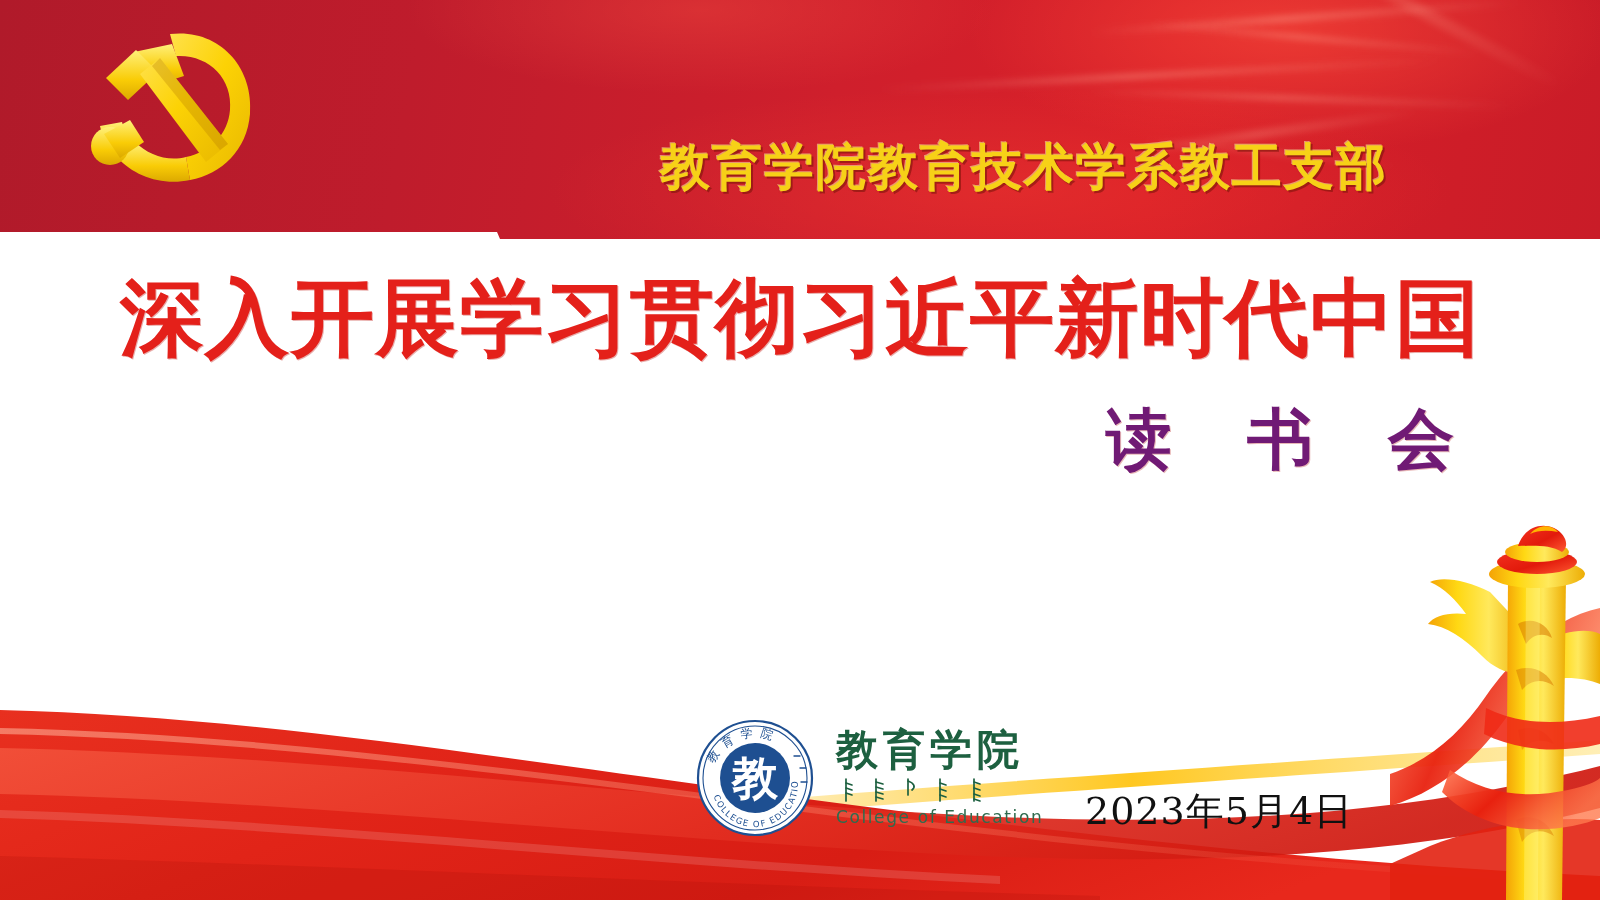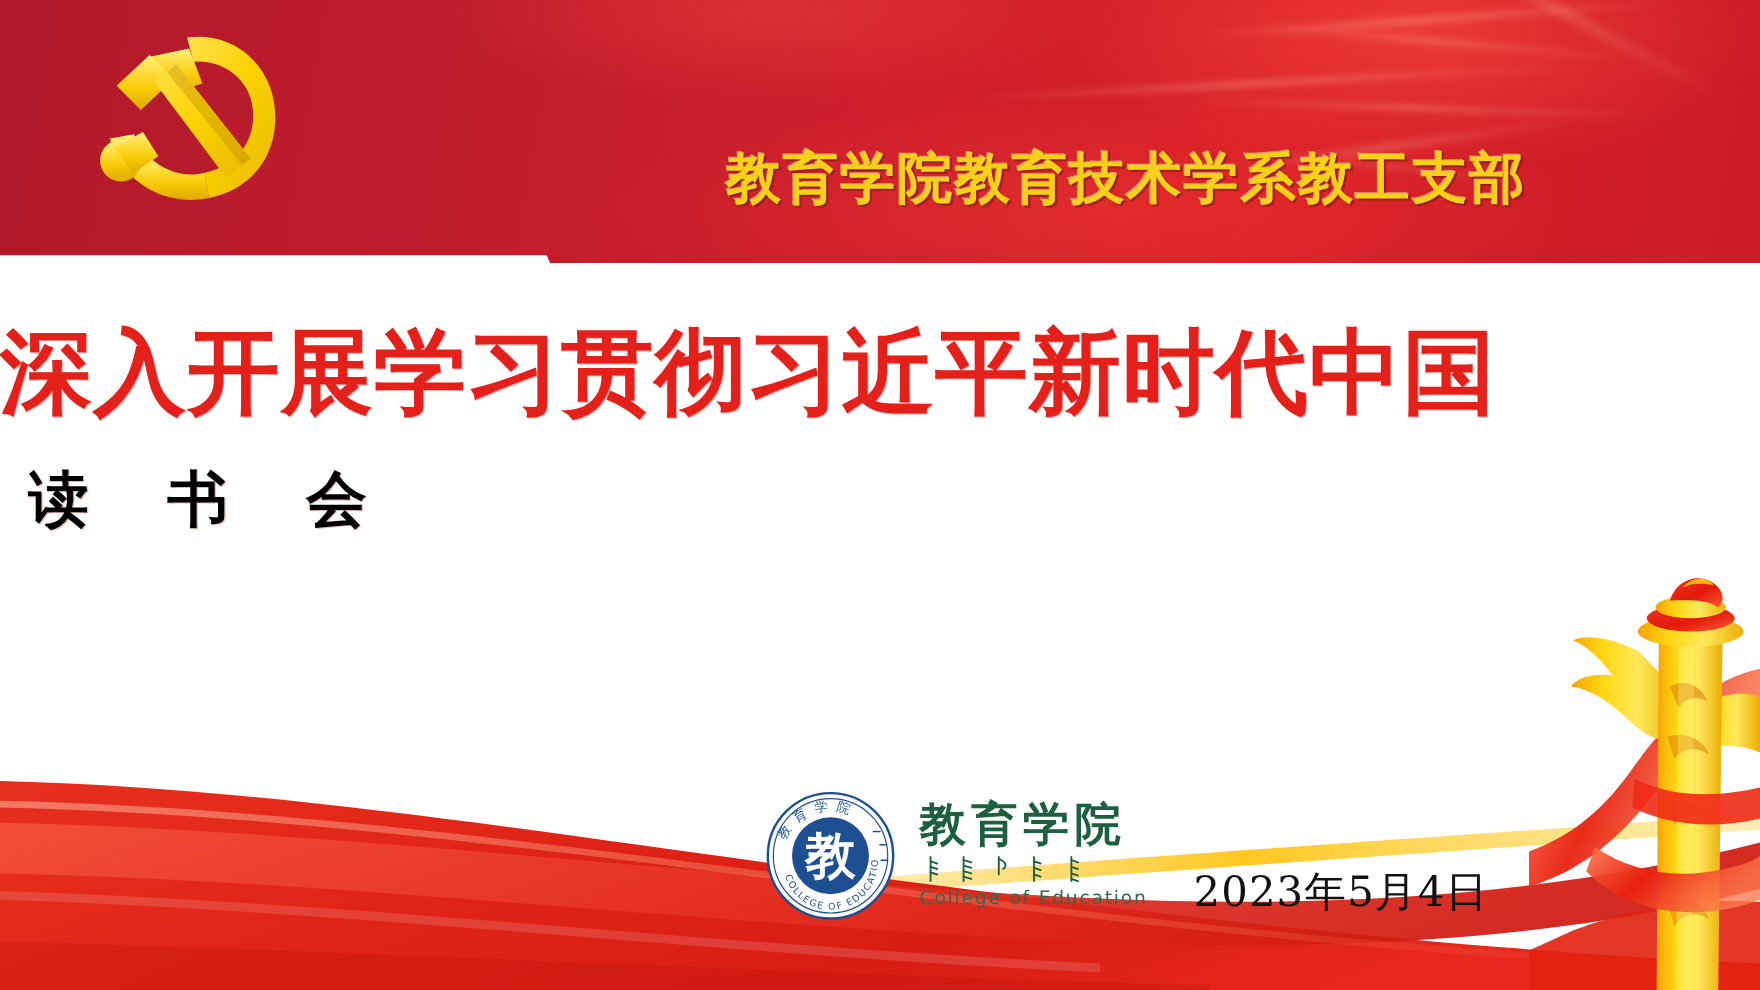--- a/index.html
+++ b/index.html
@@ -33,44 +33,44 @@
   .s5{left:1120px;top:128px;width:300px;height:9px;transform:rotate(-8deg);opacity:.7;}
   .s6{left:1140px;top:150px;width:260px;height:5px;transform:rotate(6deg);opacity:.6;}
   .s7{left:1280px;top:10px;width:300px;height:12px;transform:rotate(28deg);opacity:.55;}
 
   
   .emblem{position:absolute;left:78px;top:22px;width:190px;height:175px;}
   .emblem svg{width:100%;height:100%;display:block;}
 
   .org-name{
     position:absolute;left:660px;top:142px;
-    font-family:Liberation Mono, monospace;
+    font-family:Liberation Sans, sans-serif;
     font-size:50px;font-weight:bold;letter-spacing:2px;
     color:#f7d117;
     text-shadow:
        2px 2px 0 rgba(120,20,10,.55),
       -1px -1px 0 rgba(255,245,170,.55),
        0 0 2px rgba(160,40,15,.6);
     white-space:nowrap;line-height:1;
   }
 
   
-  .title-wrap{position:absolute;left:0;top:275px;width:1480px;text-align:left;margin-top:20px;}
+  .title-wrap{position:absolute;left:0;top:275px;width:1480px;text-align:right;}
   .title-line{
     font-family:"DejaVu Sans","Liberation Sans",sans-serif;
     font-weight:bold;color:#e4201a;line-height:1.04;white-space:nowrap;
     text-shadow:1px 1px 0 rgba(190,20,15,.35);
   }
   .title-1{font-size:84px;letter-spacing:1px;}
   .title-2{font-size:84px;letter-spacing:1px;margin-top:42px;}
   .subtitle{
     margin-top:44px;
     font-family:"DejaVu Serif","Liberation Serif",serif;
-    font-weight:bold;font-size:55px;letter-spacing:26px;
-    color:#000000;text-indent:26px;
+    font-weight:bold;font-size:66px;letter-spacing:26px;
+    color:#701a75;text-indent:26px;
     text-shadow:1px 1px 0 rgba(180,20,15,.3);
     line-height:1;
   }
 
   
   .ribbon-bottom{position:absolute;left:0;bottom:0;width:1600px;height:230px;overflow:hidden;}
   .ribbon-bottom svg{position:absolute;left:0;bottom:0;width:1600px;height:230px;display:block;}
 
   
   .huabiao{position:absolute;right:0;top:520px;width:210px;height:380px;overflow:hidden;}

